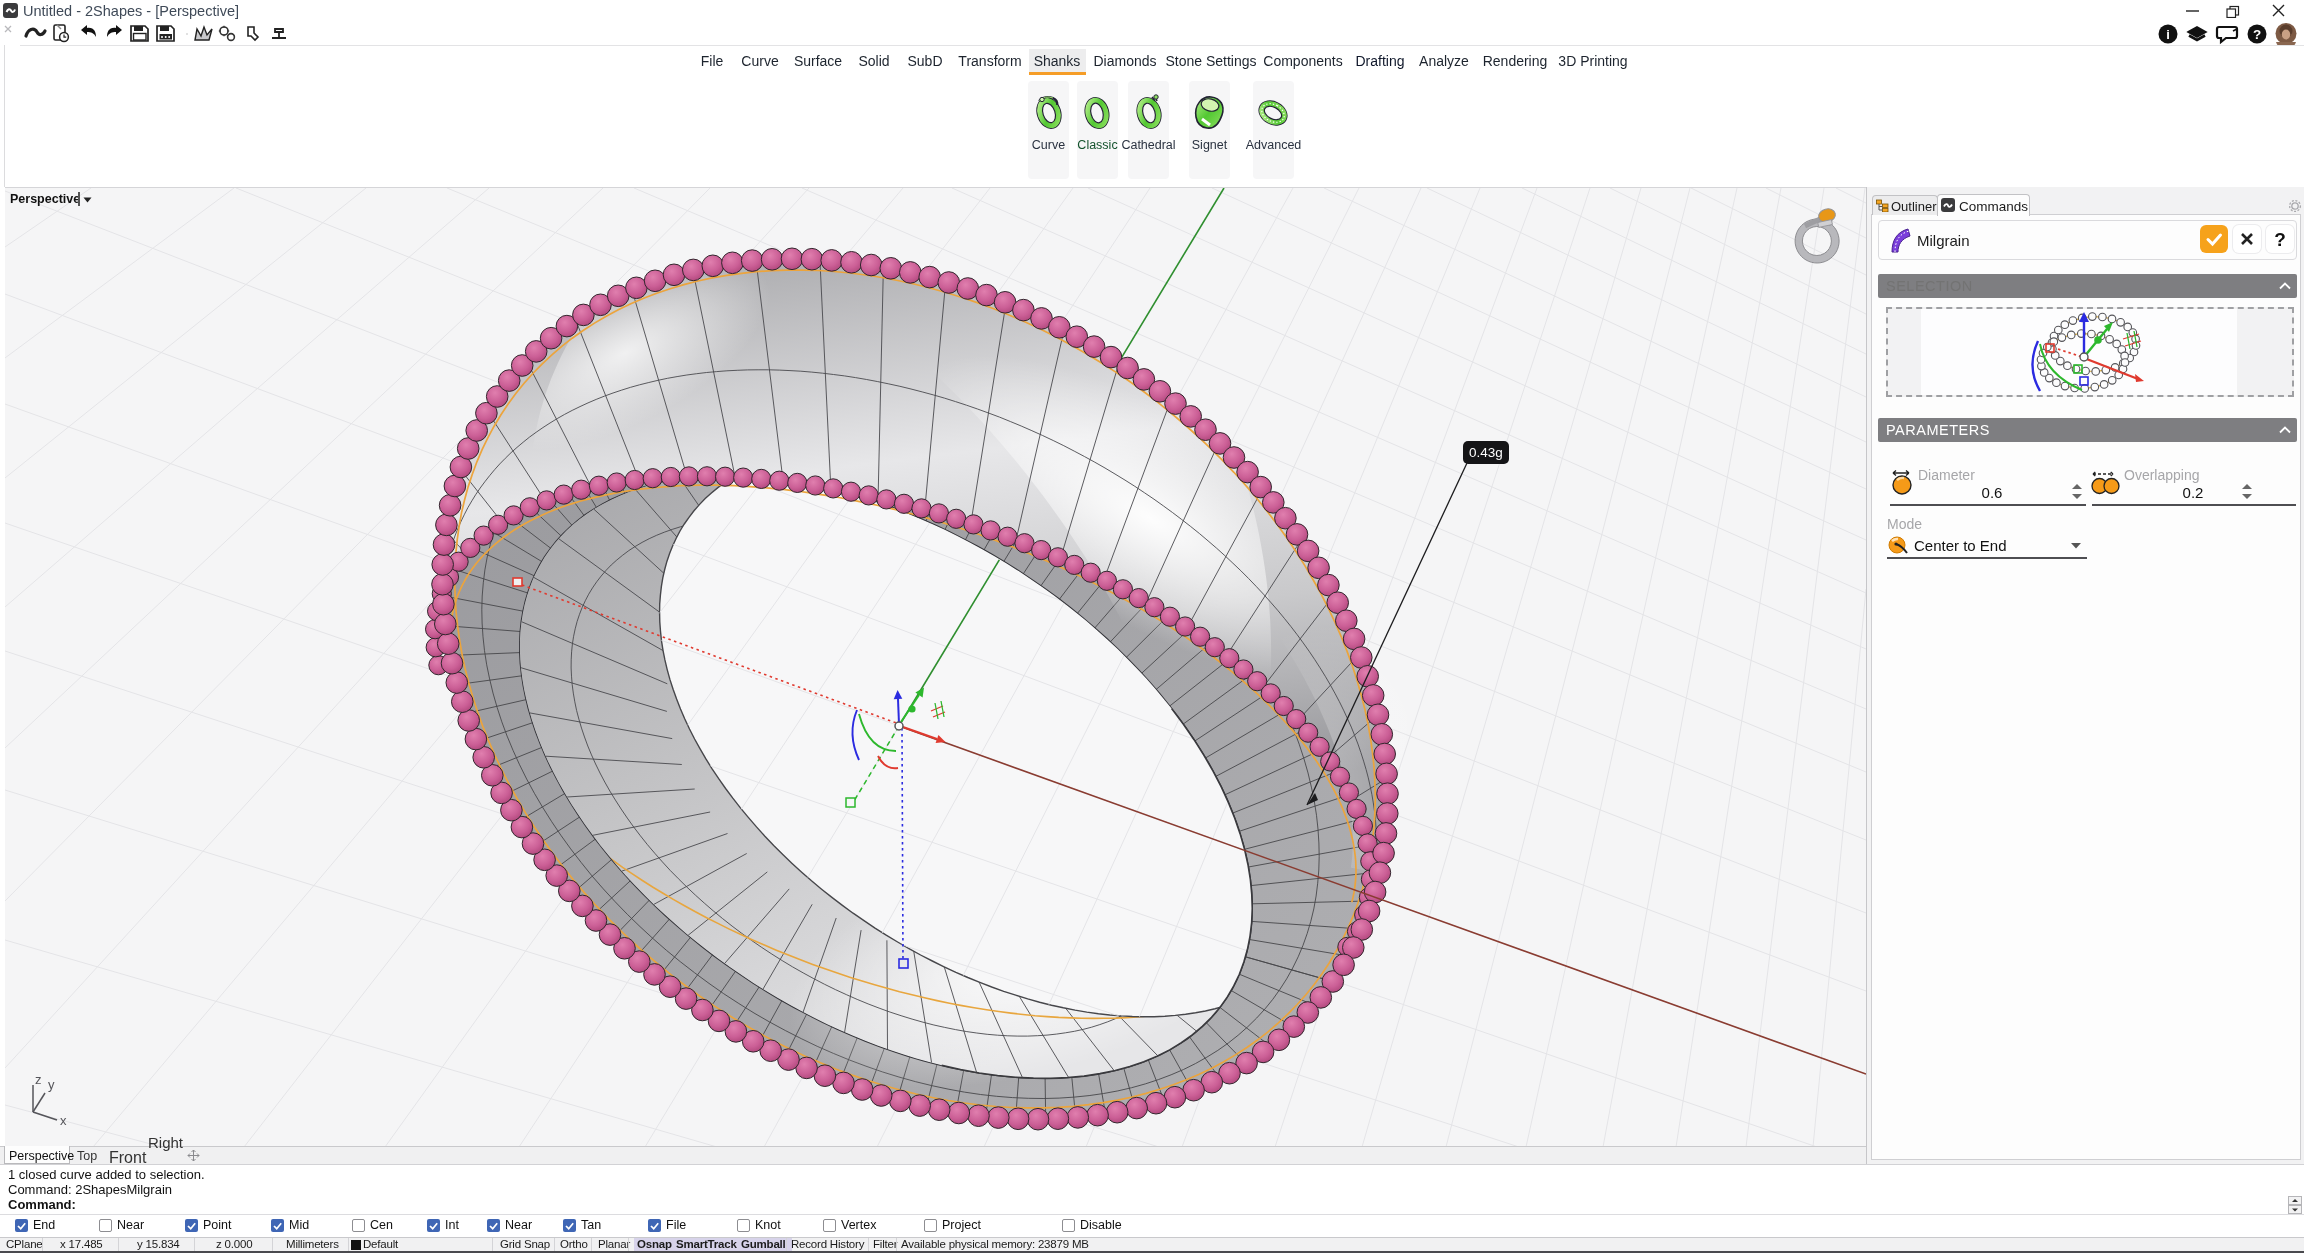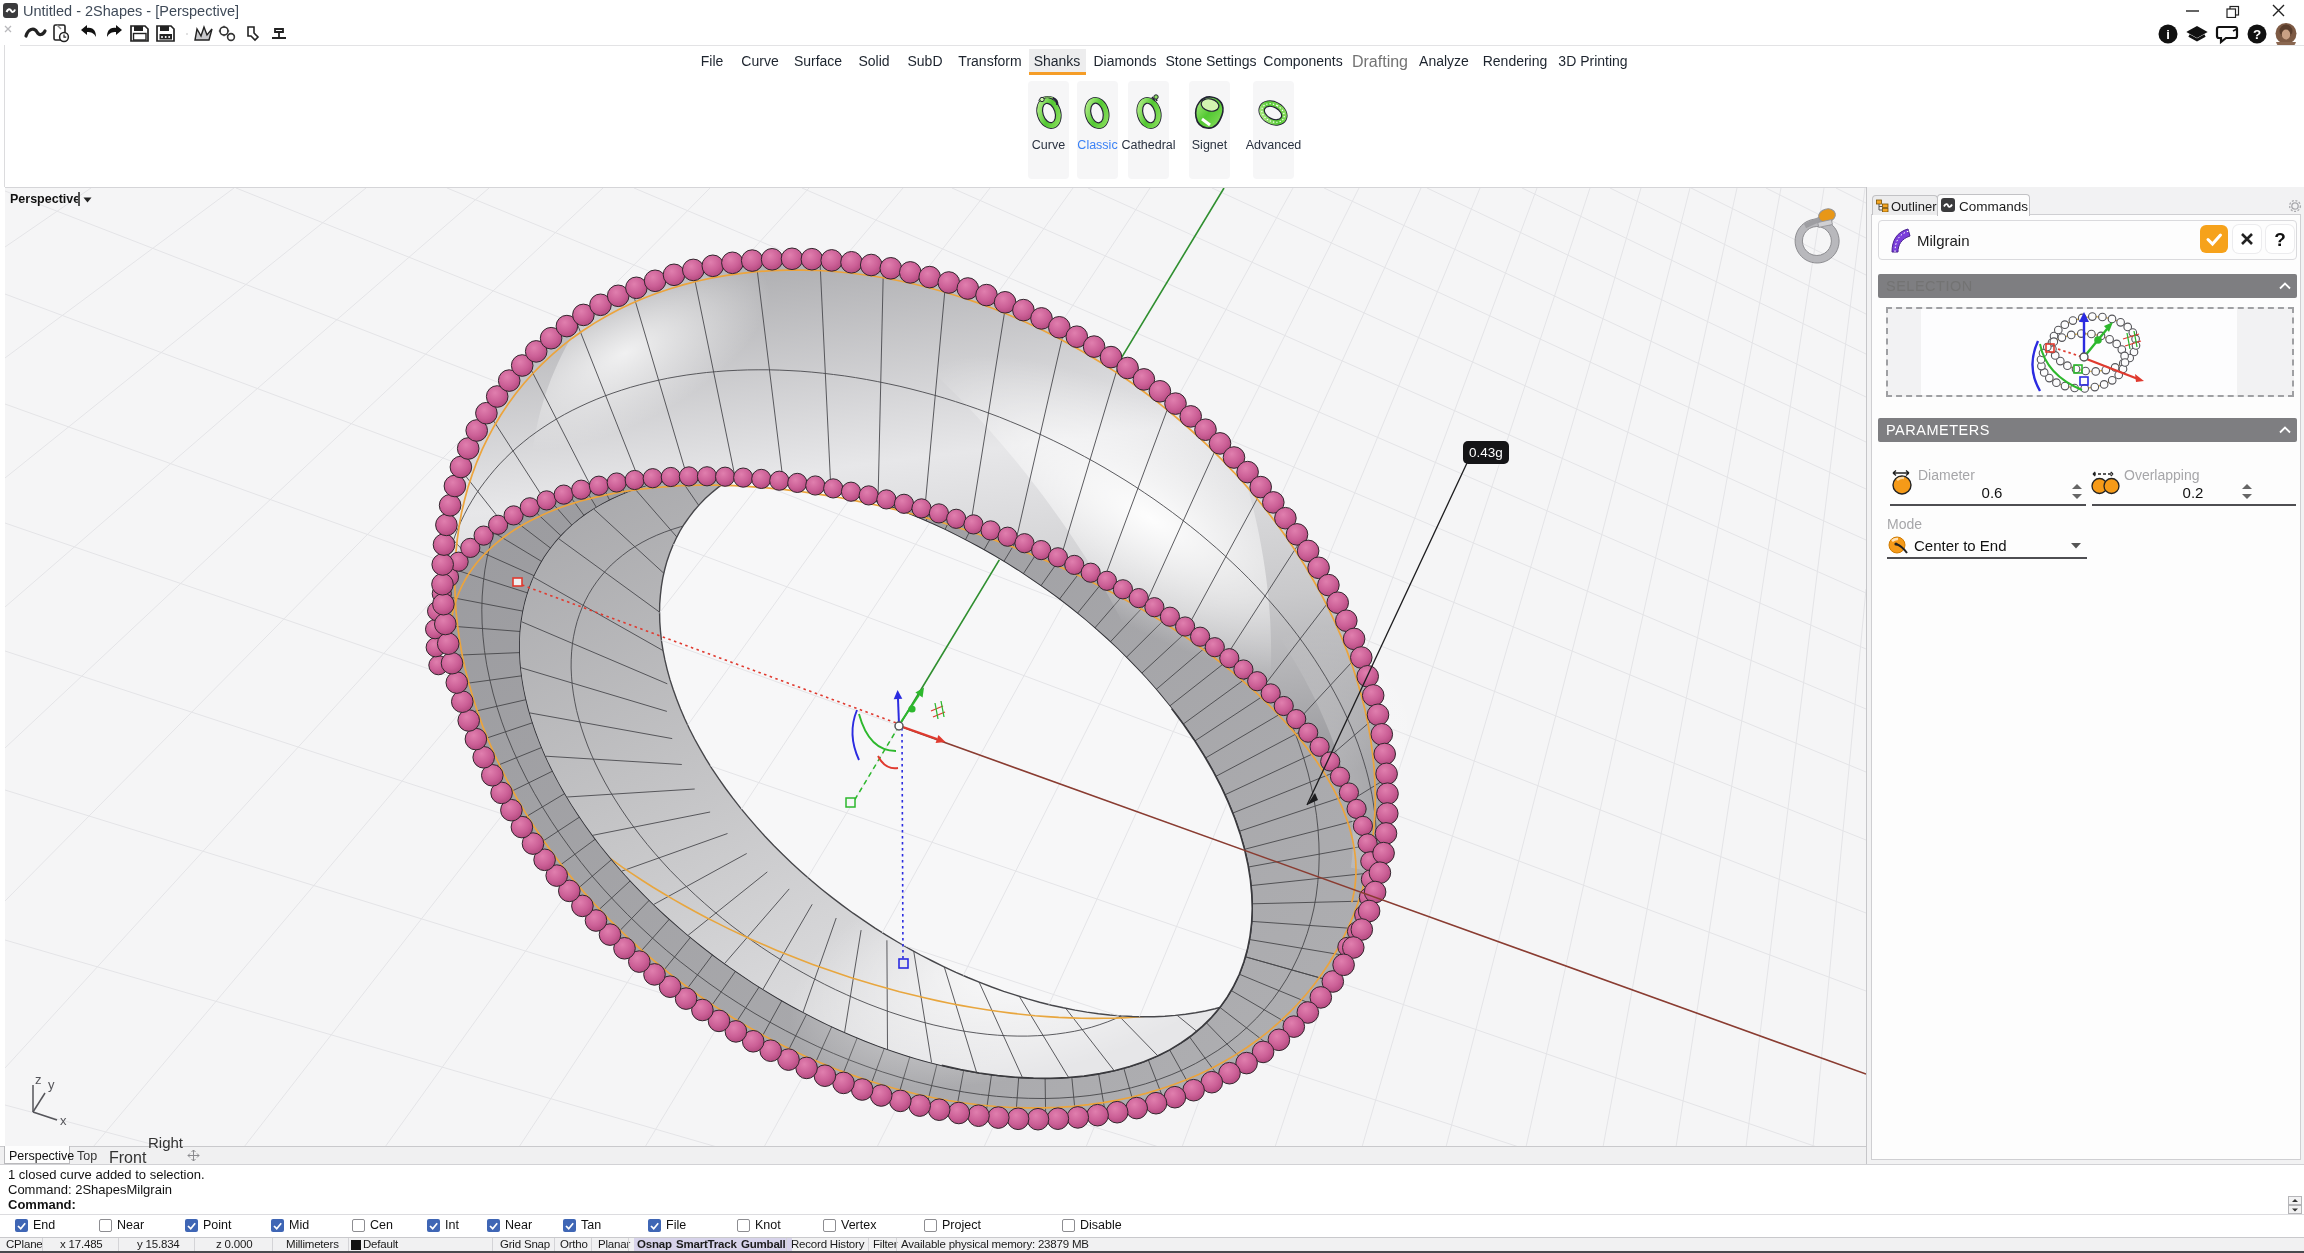--- a/index.html
+++ b/index.html
@@ -71,21 +71,21 @@
 <div class="txt" style="left:712px;top:53px;transform:translateX(-50%);font-size:14px;color:#1d242e">File</div>
 <div class="txt" style="left:760px;top:53px;transform:translateX(-50%);font-size:14px;color:#1d242e">Curve</div>
 <div class="txt" style="left:818px;top:53px;transform:translateX(-50%);font-size:14px;color:#1d242e">Surface</div>
 <div class="txt" style="left:874px;top:53px;transform:translateX(-50%);font-size:14px;color:#1d242e">Solid</div>
 <div class="txt" style="left:925px;top:53px;transform:translateX(-50%);font-size:14px;color:#1d242e">SubD</div>
 <div class="txt" style="left:990px;top:53px;transform:translateX(-50%);font-size:14px;color:#1d242e">Transform</div>
 <div class="txt" style="left:1057px;top:53px;transform:translateX(-50%);font-size:14px;color:#1d242e">Shanks</div>
 <div class="txt" style="left:1125px;top:53px;transform:translateX(-50%);font-size:14px;color:#1d242e">Diamonds</div>
 <div class="txt" style="left:1211px;top:53px;transform:translateX(-50%);font-size:14px;color:#1d242e">Stone Settings</div>
 <div class="txt" style="left:1303px;top:53px;transform:translateX(-50%);font-size:14px;color:#1d242e">Components</div>
-<div class="txt" style="left:1380px;top:53px;transform:translateX(-50%);font-size:16px;color:#737373">Drafting</div>
+<div class="txt" style="left:1380px;top:53px;transform:translateX(-50%);font-size:14px;color:#0f172a">Drafting</div>
 <div class="txt" style="left:1444px;top:53px;transform:translateX(-50%);font-size:14px;color:#1d242e">Analyze</div>
 <div class="txt" style="left:1515px;top:53px;transform:translateX(-50%);font-size:14px;color:#1d242e">Rendering</div>
 <div class="txt" style="left:1593px;top:53px;transform:translateX(-50%);font-size:14px;color:#1d242e">3D Printing</div>
 <div class="abs" style="left:1028px;top:81px;width:41px;height:98px;background:#f6f6f7;border-radius:4px"></div>
 <svg class="abs" style="left:1030px;top:91px" width="38" height="44" viewBox="0 0 38 44">
     <defs>
       <linearGradient id="rg0" x1="0" y1="0" x2="1" y2="1">
         <stop offset="0" stop-color="#b9f08e"></stop>
         <stop offset="0.5" stop-color="#52c832"></stop>
         <stop offset="1" stop-color="#8ee060"></stop>
@@ -109,21 +109,21 @@
         <stop offset="0.5" stop-color="#52c832"></stop>
         <stop offset="1" stop-color="#8ee060"></stop>
       </linearGradient>
     </defs>
     <g transform="rotate(-14 19 22)">
       <ellipse cx="19" cy="22" rx="11.5" ry="15.5" fill="none" stroke="#223" stroke-width="1.5"></ellipse>
       <ellipse cx="19" cy="22" rx="8.8" ry="12.8" fill="none" stroke="url(#rg1)" stroke-width="5.2"></ellipse>
       <ellipse cx="19" cy="22" rx="6" ry="10" fill="none" stroke="#223" stroke-width="1.2"></ellipse>
     </g>
   </svg>
-<div class="txt" style="left:1097.5px;top:138px;transform:translateX(-50%);font-size:12.5px;color:#3b82f6">Classic</div>
+<div class="txt" style="left:1097.5px;top:138px;transform:translateX(-50%);font-size:12.5px;color:#14532d">Classic</div>
 <div class="abs" style="left:1128px;top:81px;width:41px;height:98px;background:#f6f6f7;border-radius:4px"></div>
 <svg class="abs" style="left:1130px;top:91px" width="38" height="44" viewBox="0 0 38 44">
     <defs>
       <linearGradient id="rg2" x1="0" y1="0" x2="1" y2="1">
         <stop offset="0" stop-color="#b9f08e"></stop>
         <stop offset="0.5" stop-color="#52c832"></stop>
         <stop offset="1" stop-color="#8ee060"></stop>
       </linearGradient>
     </defs>
     <g transform="rotate(-16 19 22)">

